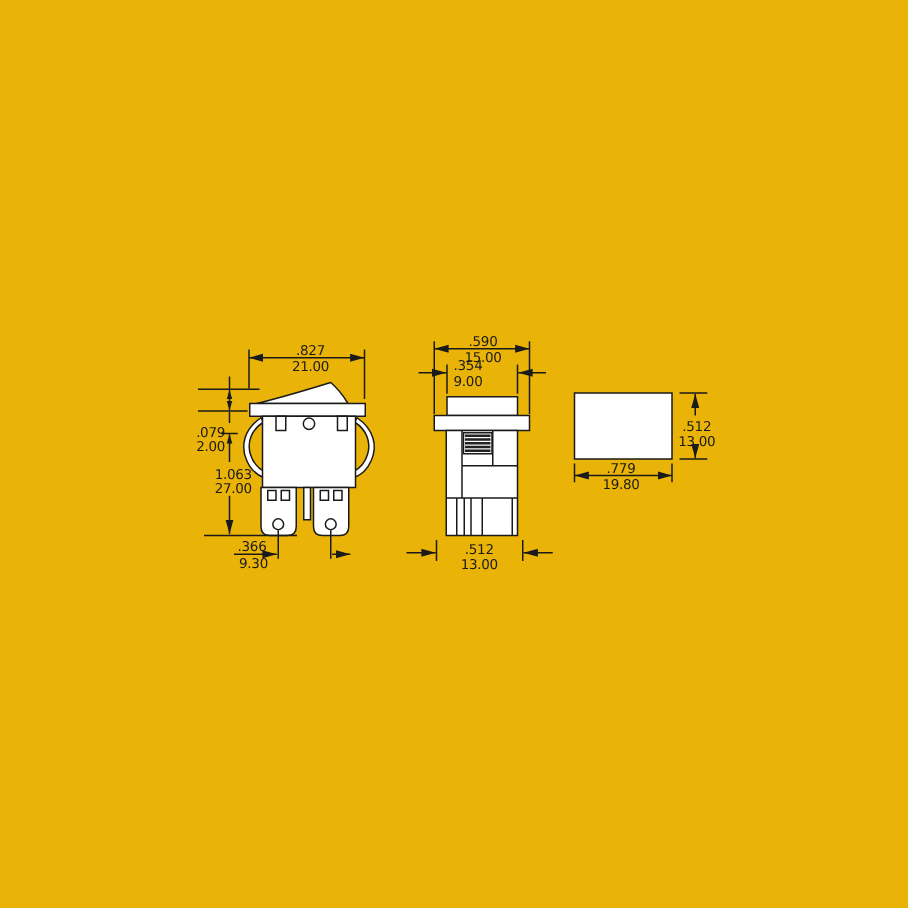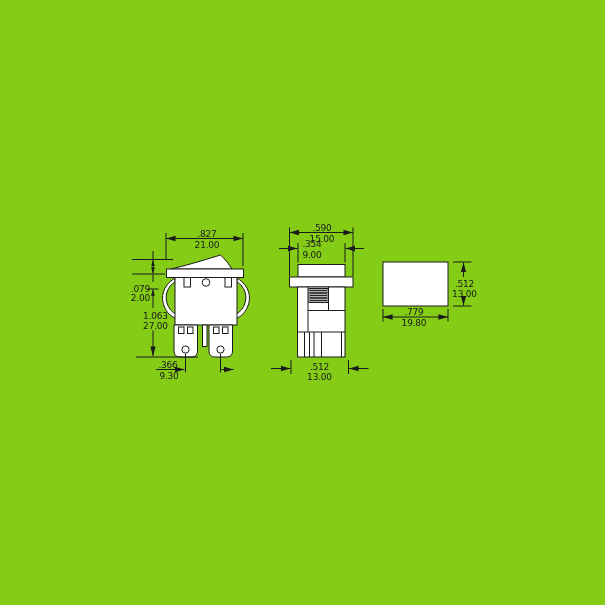--- a/index.html
+++ b/index.html
@@ -1,16 +1,16 @@
 <!DOCTYPE html>
 <html><head>
 <meta charset="utf-8">
 <style>
   html,body{margin:0;padding:0;background:#ffffff;}
-  .canvas{position:relative;width:605px;height:605px;background:#84cc16;overflow:hidden;}
+  .canvas{position:relative;width:605px;height:605px;background:#eab308;overflow:hidden;}
   svg{position:absolute;left:0;top:0;}
   svg text{
     font-family:"DejaVu Sans","Liberation Sans",sans-serif;
     font-size:9px;
     fill:#1a1a1a;
     letter-spacing:-0.2px;
   }
   .ln{stroke:#1a1a1a;stroke-width:1;fill:none;}
   .shp{stroke:#1a1a1a;stroke-width:1;fill:#ffffff;}
   .stripe{stroke:#222222;stroke-width:1.7;}

